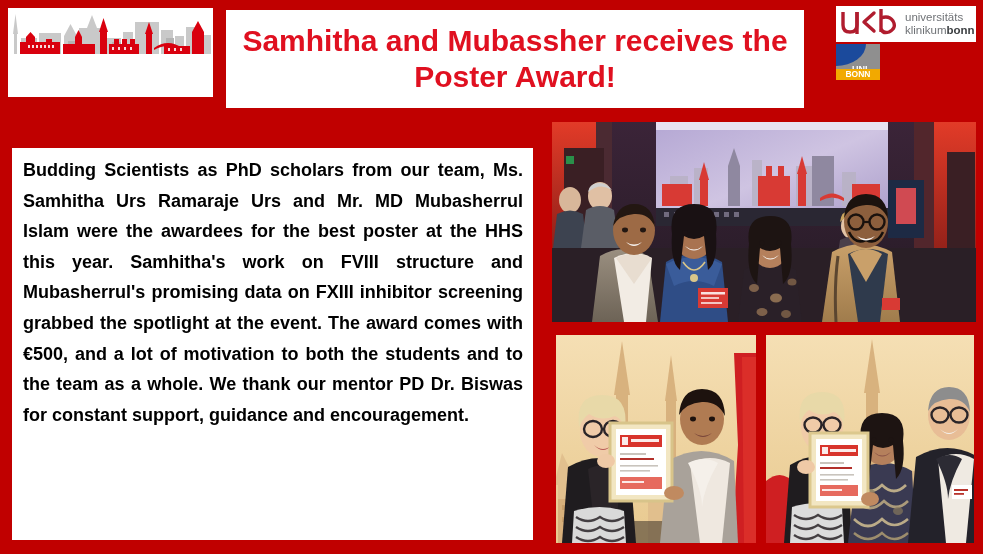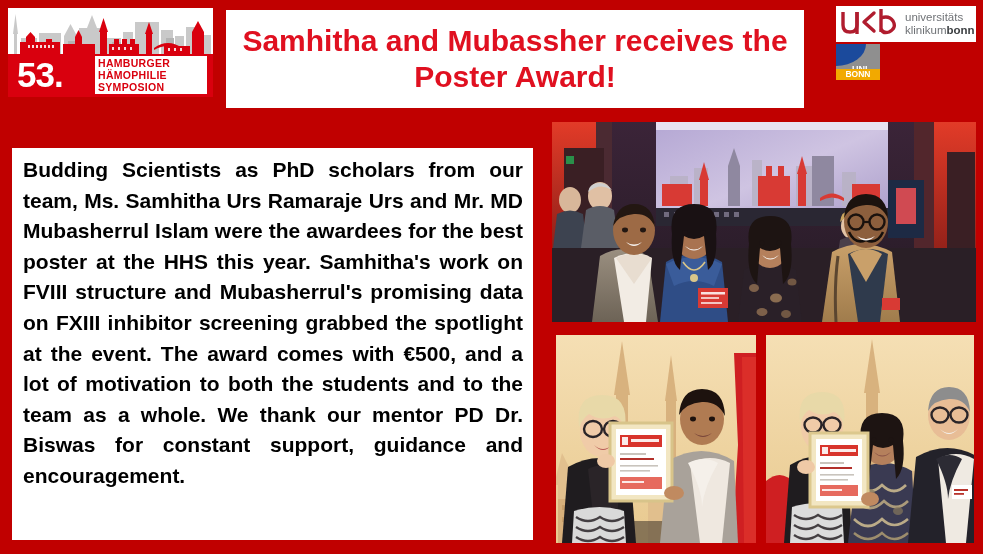--- a/index.html
+++ b/index.html
@@ -199,21 +199,21 @@
     left: 12px;
     top: 148px;
     width: 521px;
     height: 392px;
     background: #ffffff;
     box-sizing: border-box;
     padding: 7px 10px 6px 11px;
   }
   #body-text {
     color: #000000;
-    font-size: 21px;
+    font-size: 18px;
     font-weight: bold;
     line-height: 30.6px;
     text-align: justify;
     text-justify: inter-word;
     font-family: "Liberation Sans", sans-serif;
   }
 
   
   .photo {
     position: absolute;
@@ -302,28 +302,20 @@
           <rect x="44" y="37" width="2" height="3"></rect>
           <rect x="104" y="39" width="2" height="3"></rect>
           <rect x="110" y="39" width="2" height="3"></rect>
           <rect x="116" y="39" width="2" height="3"></rect>
           <rect x="122" y="39" width="2" height="3"></rect>
           <rect x="160" y="40" width="2" height="3"></rect>
           <rect x="166" y="40" width="2" height="3"></rect>
           <rect x="172" y="40" width="2" height="3"></rect>
         </g>
       </svg>
-    </div>
-    <div id="logo-lower">
-      <div id="logo-number">53.</div>
-      <div id="logo-name-box">
-        <div>HAMBURGER</div>
-        <div>HÄMOPHILIE</div>
-        <div>SYMPOSION</div>
-      </div>
     </div>
   </div>
 
   <div id="ukb-logo">
     <span id="ukb-mark">
       <svg width="58" height="28" viewBox="0 0 58 28" xmlns="http://www.w3.org/2000/svg">
         <path d="M2 4 L2 17 Q2 24 9 24 Q16 24 16 17 L16 4" fill="none" stroke="#b01c2e" stroke-width="3.4"></path>
         <line x1="16" y1="4" x2="16" y2="26" stroke="#b01c2e" stroke-width="3.4"></line>
         <path d="M33 5 L23 14 L33 23" fill="none" stroke="#b01c2e" stroke-width="3.4" stroke-linecap="round" stroke-linejoin="round"></path>
         <line x1="40" y1="1" x2="40" y2="24" stroke="#b01c2e" stroke-width="3.4"></line>

